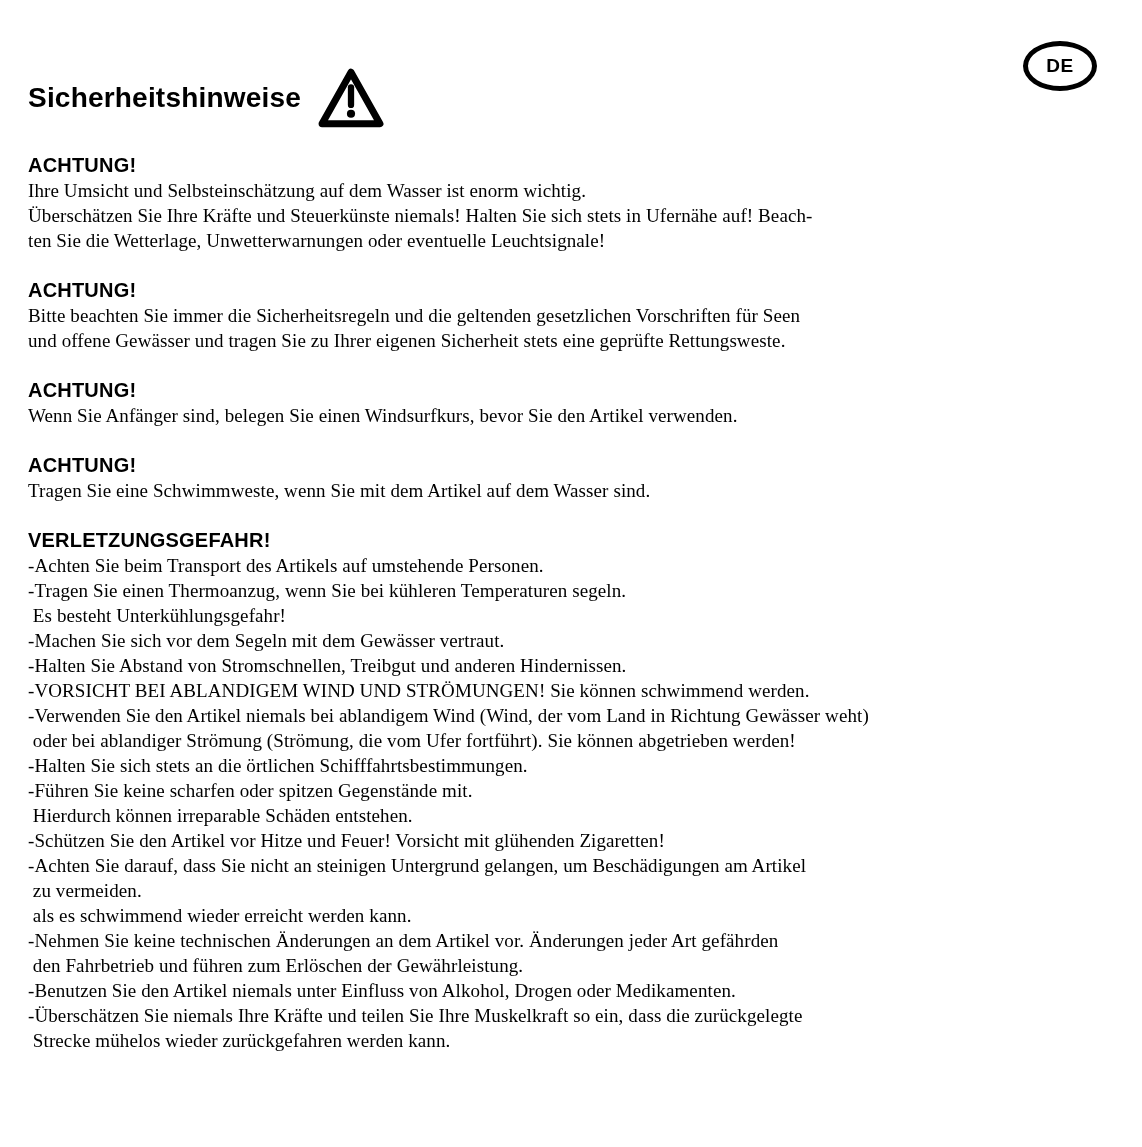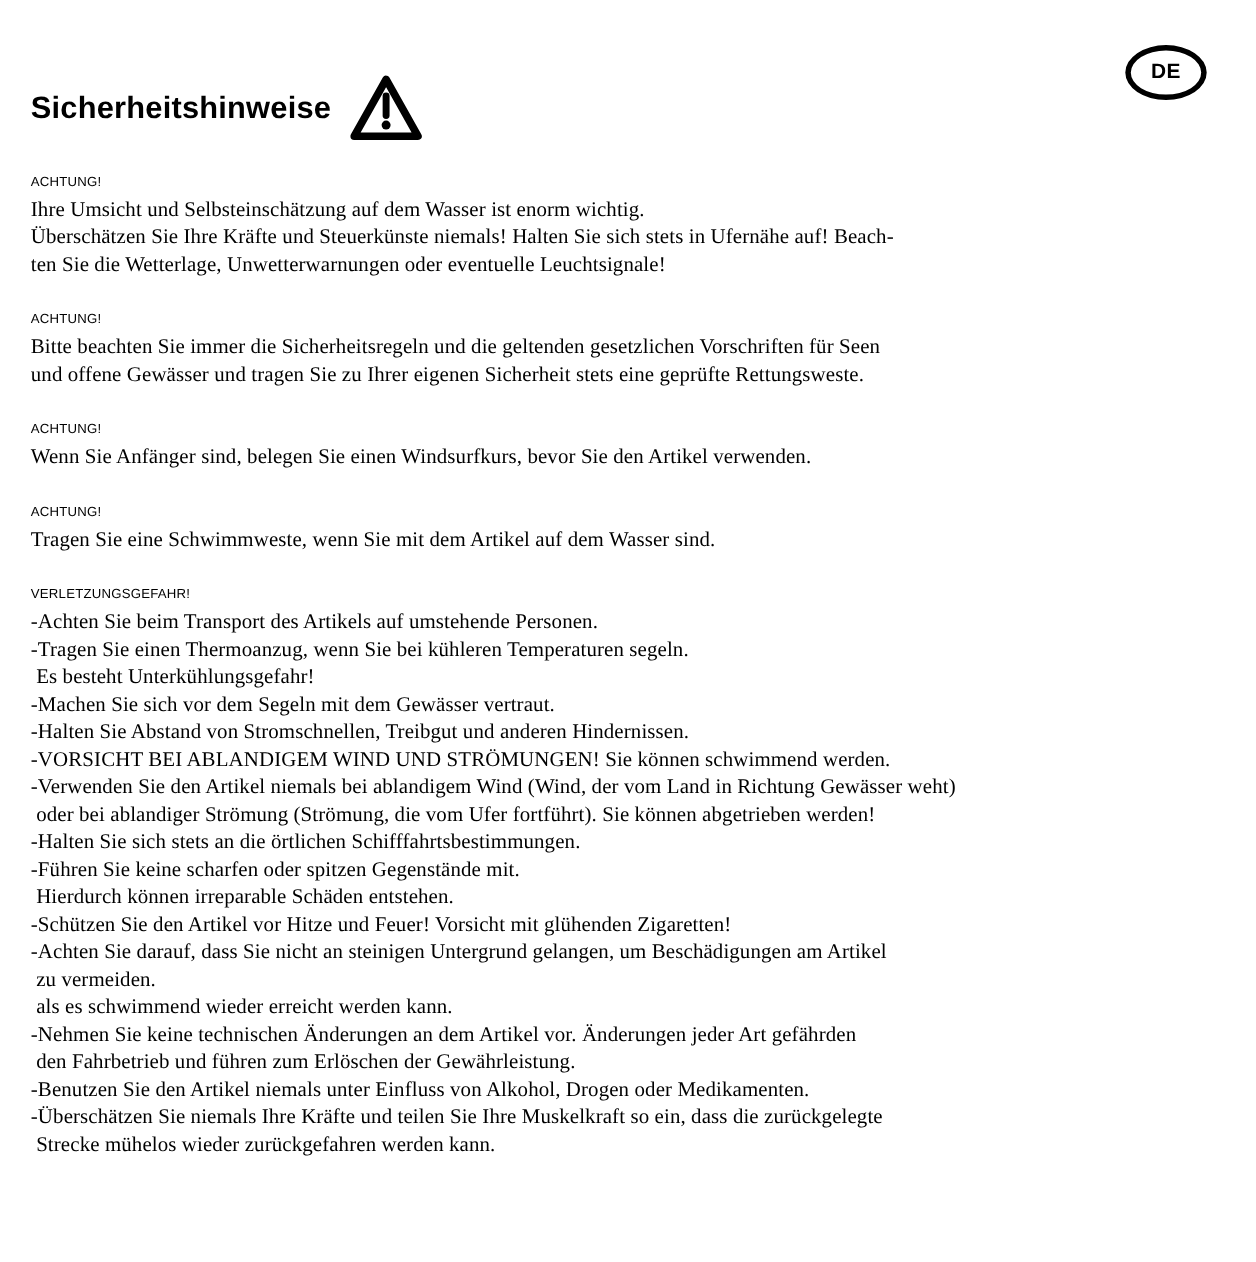--- a/index.html
+++ b/index.html
@@ -49,22 +49,22 @@
     font-weight: bold;
     letter-spacing: 0.5px;
   }
   .sections {
     margin-top: 22px;
   }
   .section {
     margin: 0 0 25px 0;
   }
   .heading {
-    font-size: 12px;
-    font-weight: normal;
+    font-size: 20px;
+    font-weight: bold;
     line-height: 25px;
     white-space: pre;
     letter-spacing: 0.2px;
   }
   .line {
     font-size: 19px;
     line-height: 25px;
     white-space: pre;
     letter-spacing: 0.1px;
     font-family: Liberation Serif, serif;

